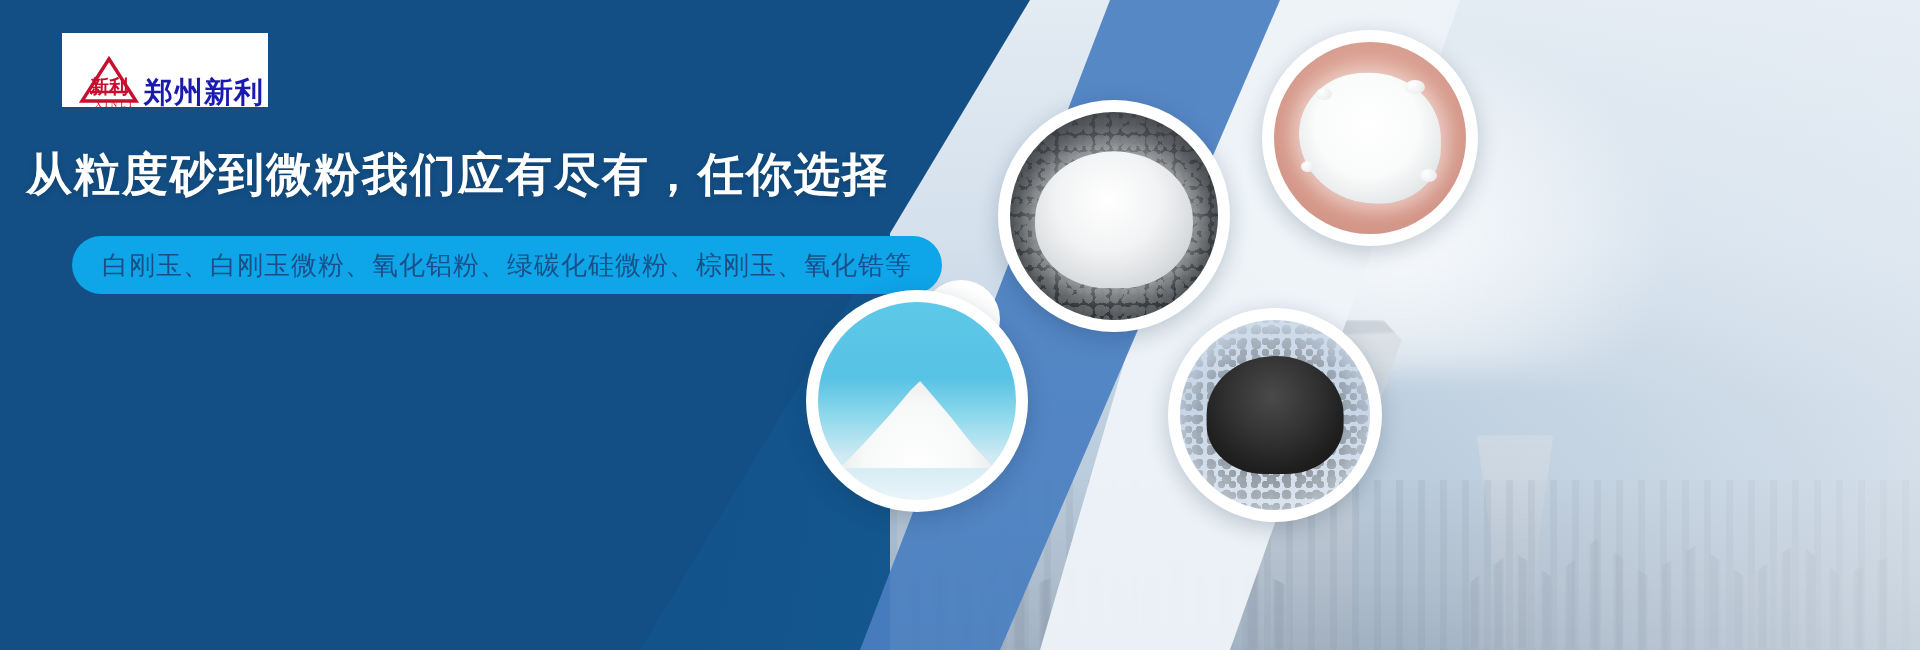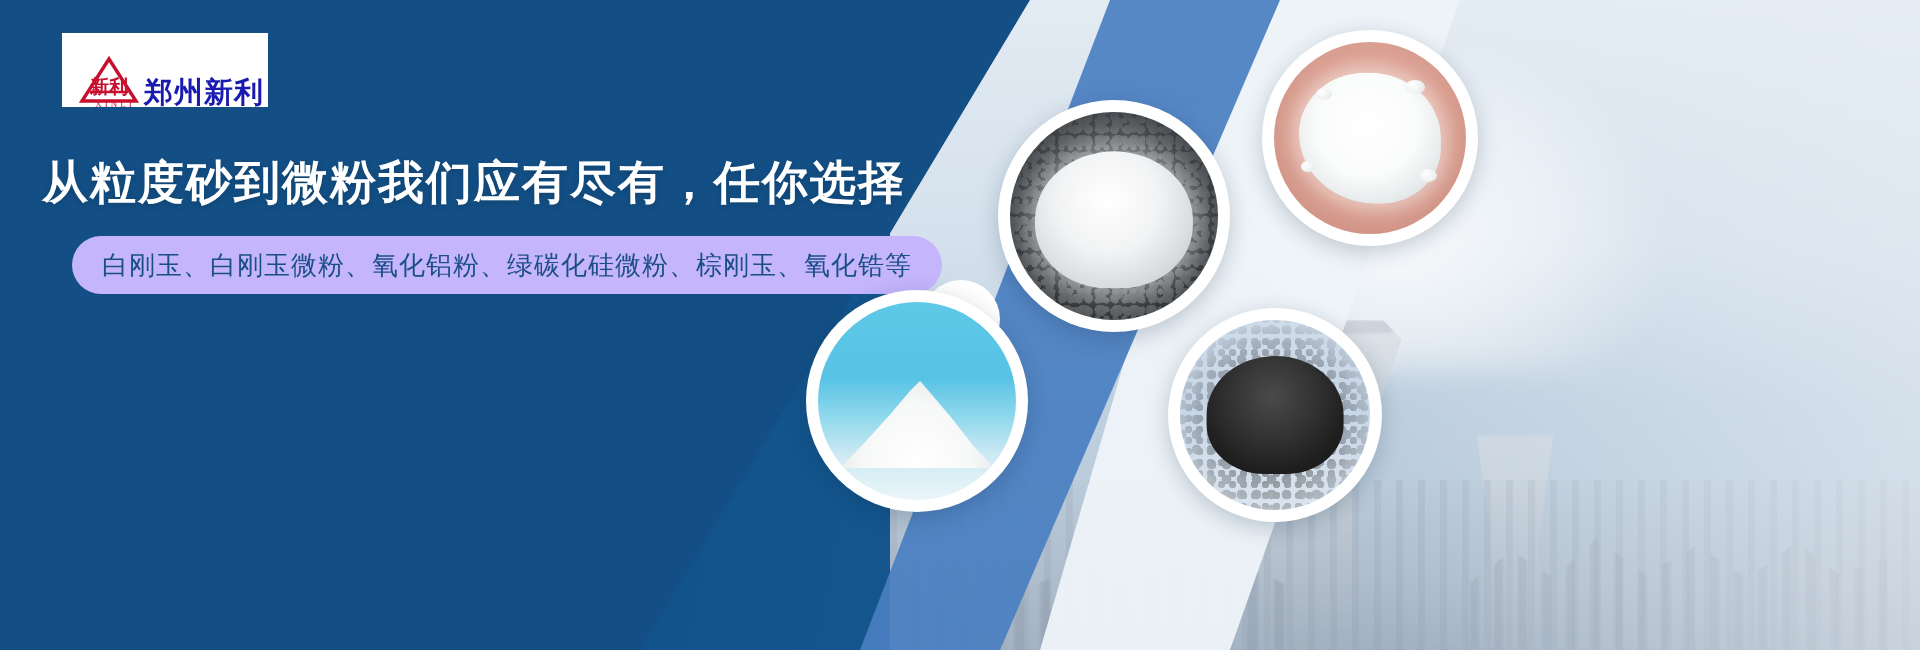--- a/index.html
+++ b/index.html
@@ -124,37 +124,36 @@
     font-weight:bold;
     letter-spacing:1px;
     line-height:1;
     margin-left:4px;
     white-space:nowrap;
     font-family:"DejaVu Sans","Liberation Sans",sans-serif;
   }
 
   
   .headline{
-    position:absolute;left:42px;top:144px;
+    position:absolute;left:26px;top:144px;
     color:#ffffff;
     font-size:46px;
     font-weight:bold;
     letter-spacing:2px;
     white-space:nowrap;
     text-shadow:0 2px 6px rgba(0,0,0,.18);
     font-family:"DejaVu Sans","Liberation Sans",sans-serif;
-    margin-top:8px;
   }
 
   
   .pill{
     position:absolute;left:72px;top:236px;
     height:58px;
     padding:0 30px;
-    background:#c4b5fd;
+    background:#0ea5e9;
     border-radius:29px;
     display:flex;align-items:center;
     box-sizing:border-box;
   }
   .pill-text{
     color:#1a4e86;
     font-size:26px;
     letter-spacing:1px;
     white-space:nowrap;
     font-family:"DejaVu Sans","Liberation Sans",sans-serif;

